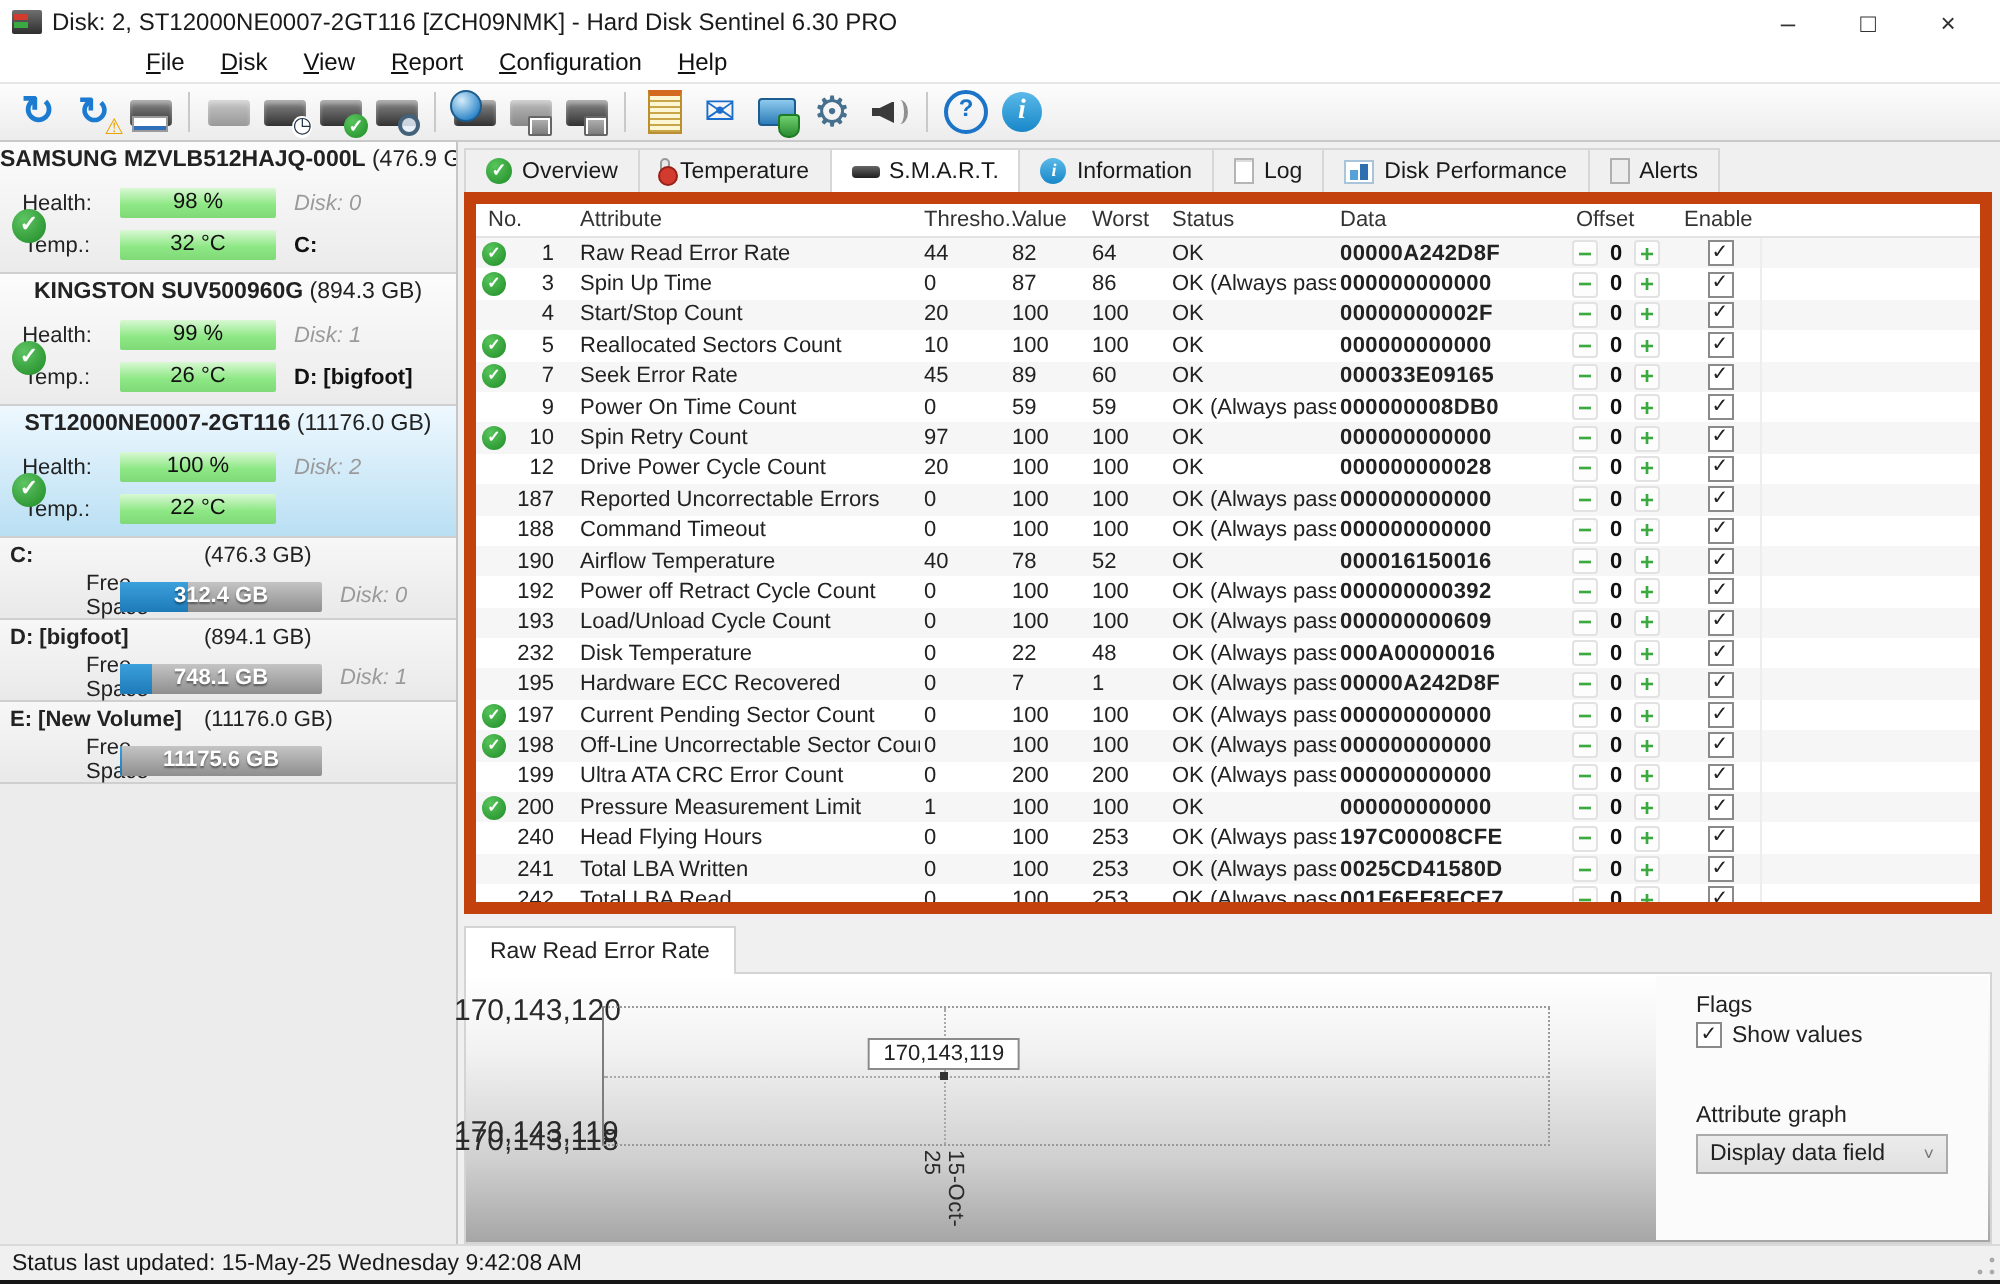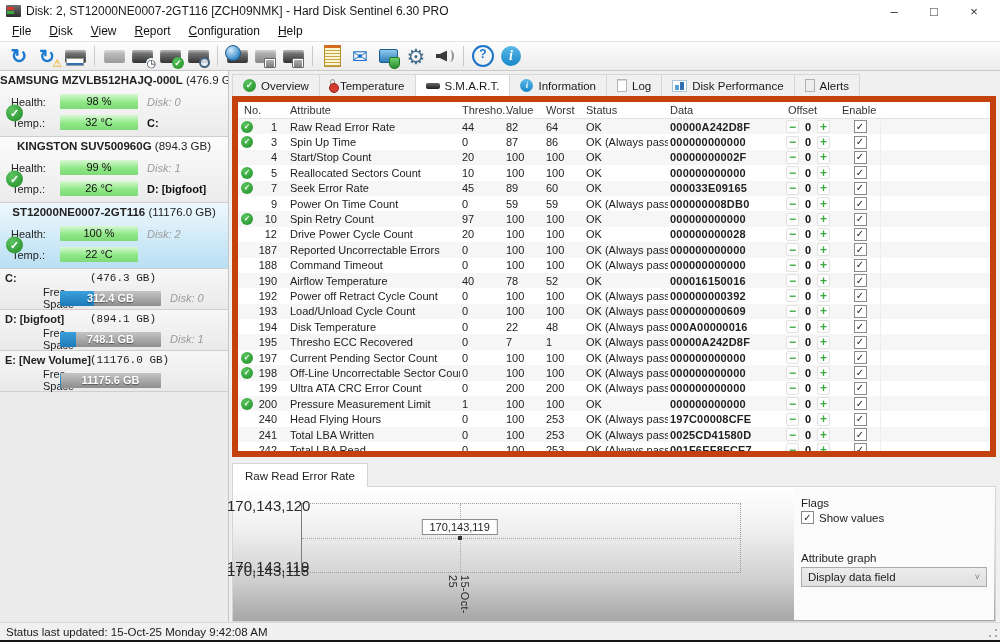--- a/index.html
+++ b/index.html
@@ -17,21 +17,21 @@
   .titlebar { height:22px; background:#fff; display:flex; align-items:center; padding:0 6px; flex:none; }
   .app-icon { width:15px; height:12px; margin-right:5px; position:relative;
     background:linear-gradient(#6f6f6f,#2e2e2e); border-radius:1px; }
   .app-icon::before { content:""; position:absolute; left:1px; top:2px; width:7px; height:3px; background:#d23b2e; }
   .app-icon::after  { content:""; position:absolute; left:1px; top:6px; width:7px; height:3px; background:#3aa93f; }
   .title-text { font-size:12px; color:#1a1a1a; white-space:nowrap; }
   .win-controls { margin-left:auto; display:flex; align-items:center; color:#333; }
   .win-btn { width:40px; text-align:center; font-size:13px; cursor:default; }
 
   
-  .menubar { height:19px; background:#fff; display:flex; align-items:center; padding-left:3px; flex:none; }
+  .menubar { height:19px; background:#fff; display:flex; align-items:center; padding-left:20px; flex:none;margin-left:44px; }
   .menu-item { display:inline-block; padding:2px 9px 3px; font-size:12px; color:#111; }
   .menu-item::first-letter { text-decoration:underline; }
 
   
   .toolbar { height:30px; flex:none; background:linear-gradient(#fdfdfd,#ececec);
     border-top:1px solid #e6e6e6; border-bottom:1px solid #c9c9c9;
     display:flex; align-items:center; padding-left:5px; }
   .tb { width:28px; height:26px; position:relative; display:inline-flex; align-items:center; justify-content:center; }
   .tb-sep { width:1px; height:20px; background:#c9c9c9; margin:0 5px; align-self:center; }
   .tb-refresh::before { content:"↻"; font-size:20px; font-weight:bold; color:#1c7ad1; line-height:1; }
@@ -91,21 +91,21 @@
   .stat-row { display:flex; align-items:center; height:21px; white-space:nowrap; }
   .stat-label { width:57px; text-align:center; margin-right:3px; color:#222; }
   .stat-bar { width:78px; height:15px; line-height:15px; text-align:center;
     background:linear-gradient(#d9f8d4,#8fe886 55%, #7fd977); border-radius:1px; color:#111; }
   .stat-side { margin-left:9px; font-style:italic; color:#9a9a9a; }
   .drive-letter { margin-left:9px; font-weight:bold; color:#111; overflow:hidden; }
 
   .vol-card { border-bottom:1px solid #cfcfcf; background:linear-gradient(#f7f7f7,#e9e9e9); }
   .vol-head { position:relative; height:18px; line-height:18px; padding-left:5px; white-space:nowrap; }
   .vol-name { font-weight:bold; }
-  .vol-size { position:absolute; left:90px;font-family:Liberation Mono, monospace; }
+  .vol-size { position:absolute; left:102px; }
   .vol-row { display:flex; align-items:center; height:22px; }
   .vol-label { width:57px; text-align:right; margin-right:3px;padding-left:43px; }
   .vol-bar { width:101px; height:15px; position:relative; overflow:hidden; border-radius:1px;
     background:linear-gradient(#c4c4c4,#8e8e8e); }
   .vol-used { position:absolute; left:0; top:0; bottom:0; background:linear-gradient(#3ba0dc,#1d7ab8); }
   .vol-text { position:relative; display:block; text-align:center; line-height:15px; color:#fff;
     font-weight:bold; text-shadow:0 1px 1px rgba(0,0,0,.45); }
   .sidebar-fill { flex:1; background:#ececec; }
 
   
@@ -173,21 +173,21 @@
     background:#333; }
   .value-box { position:absolute; left:36%; top:50%; transform:translate(-50%, -19px);
     background:#fff; border:1px solid #8a8a8a; padding:0 7px; height:16px; line-height:15px;
     font-size:11px; white-space:nowrap; }
   .ylabel { position:absolute; right:calc(100% - 58px); width:70px; text-align:right; color:#2a2a2a; font-size:15px; }
   .yl-top { top:6px; } .yl-mid { top:calc(50% * 0.88 + 12px); } .yl-bot { bottom:38px; }
   .ylabels { position:absolute; inset:0; pointer-events:none; }
   .xtick { position:absolute; left:calc(62px + (100% - 108px) * 0.36); top:calc(100% - 42px);
     writing-mode:vertical-rl; font-size:11px; color:#2a2a2a; transform:translateX(-50%); letter-spacing:.3px; }
 
-  .flags-panel { width:200px; flex:none; background:#fbfbfb; margin:1px; padding:9px 7px; font-size:11.5px; }
+  .flags-panel { width:166px; flex:none; background:#fbfbfb; margin:1px; padding:9px 20px; font-size:11.5px; }
   .flags-title { margin-bottom:2px; }
   .flags-value { font-weight:bold; line-height:1.2; margin-bottom:9px; }
   .showvals { display:flex; align-items:center; gap:5px; margin-bottom:28px; }
   .attr-graph-label { margin-bottom:3px; }
   .select { height:20px; background:linear-gradient(#ececec,#e0e0e0); border:1px solid #ababab;
     display:flex; align-items:center; padding:0 6px; justify-content:space-between;text-align:right; }
   .select .chev { color:#777; font-size:9px; }
 
   
   .statusbar { height:18px; flex:none; background:#f0f0f0; border-top:1px solid #dadada;
@@ -715,21 +715,21 @@
               </div>
               <div class="c-enable">
                 <span class="cb checked"></span>
               </div>
               <div class="c-rest"></div>
             </div>
 
             <div class="srow">
               <div class="c-no">
                 <span class="rowcheck" style="visibility: hidden;"></span>
-                <span class="no-text">194</span>
+                <span class="no-text">232</span>
               </div>
               <div class="c-attr">Disk Temperature</div>
               <div class="c-num">0</div>
               <div class="c-num">22</div>
               <div class="c-num">48</div>
               <div class="c-status">OK (Always passing)</div>
               <div class="c-data">000A00000016</div>
               <div class="c-offset">
                 <span class="obtn minus"></span>
                 <span class="oval">0</span>
@@ -739,21 +739,21 @@
                 <span class="cb checked"></span>
               </div>
               <div class="c-rest"></div>
             </div>
 
             <div class="srow">
               <div class="c-no">
                 <span class="rowcheck" style="visibility: hidden;"></span>
                 <span class="no-text">195</span>
               </div>
-              <div class="c-attr">Thresho ECC Recovered</div>
+              <div class="c-attr">Hardware ECC Recovered</div>
               <div class="c-num">0</div>
               <div class="c-num">7</div>
               <div class="c-num">1</div>
               <div class="c-status">OK (Always passing)</div>
               <div class="c-data">00000A242D8F</div>
               <div class="c-offset">
                 <span class="obtn minus"></span>
                 <span class="oval">0</span>
                 <span class="obtn plus"></span>
               </div>
@@ -949,16 +949,16 @@
               <span>Display data field</span>
               <span class="chev">˅</span>
             </div>
           </div>
         </div>
       </div>
     </div>
   </div>
 
   <div class="statusbar">
-    <span>Status last updated: 15-Oct-25 Monday 9:42:08 AM</span>
+    <span>Status last updated: 15-May-25 Wednesday 9:42:08 AM</span>
     <span class="grip"></span>
   </div>
 </div>
 
 </body></html>

